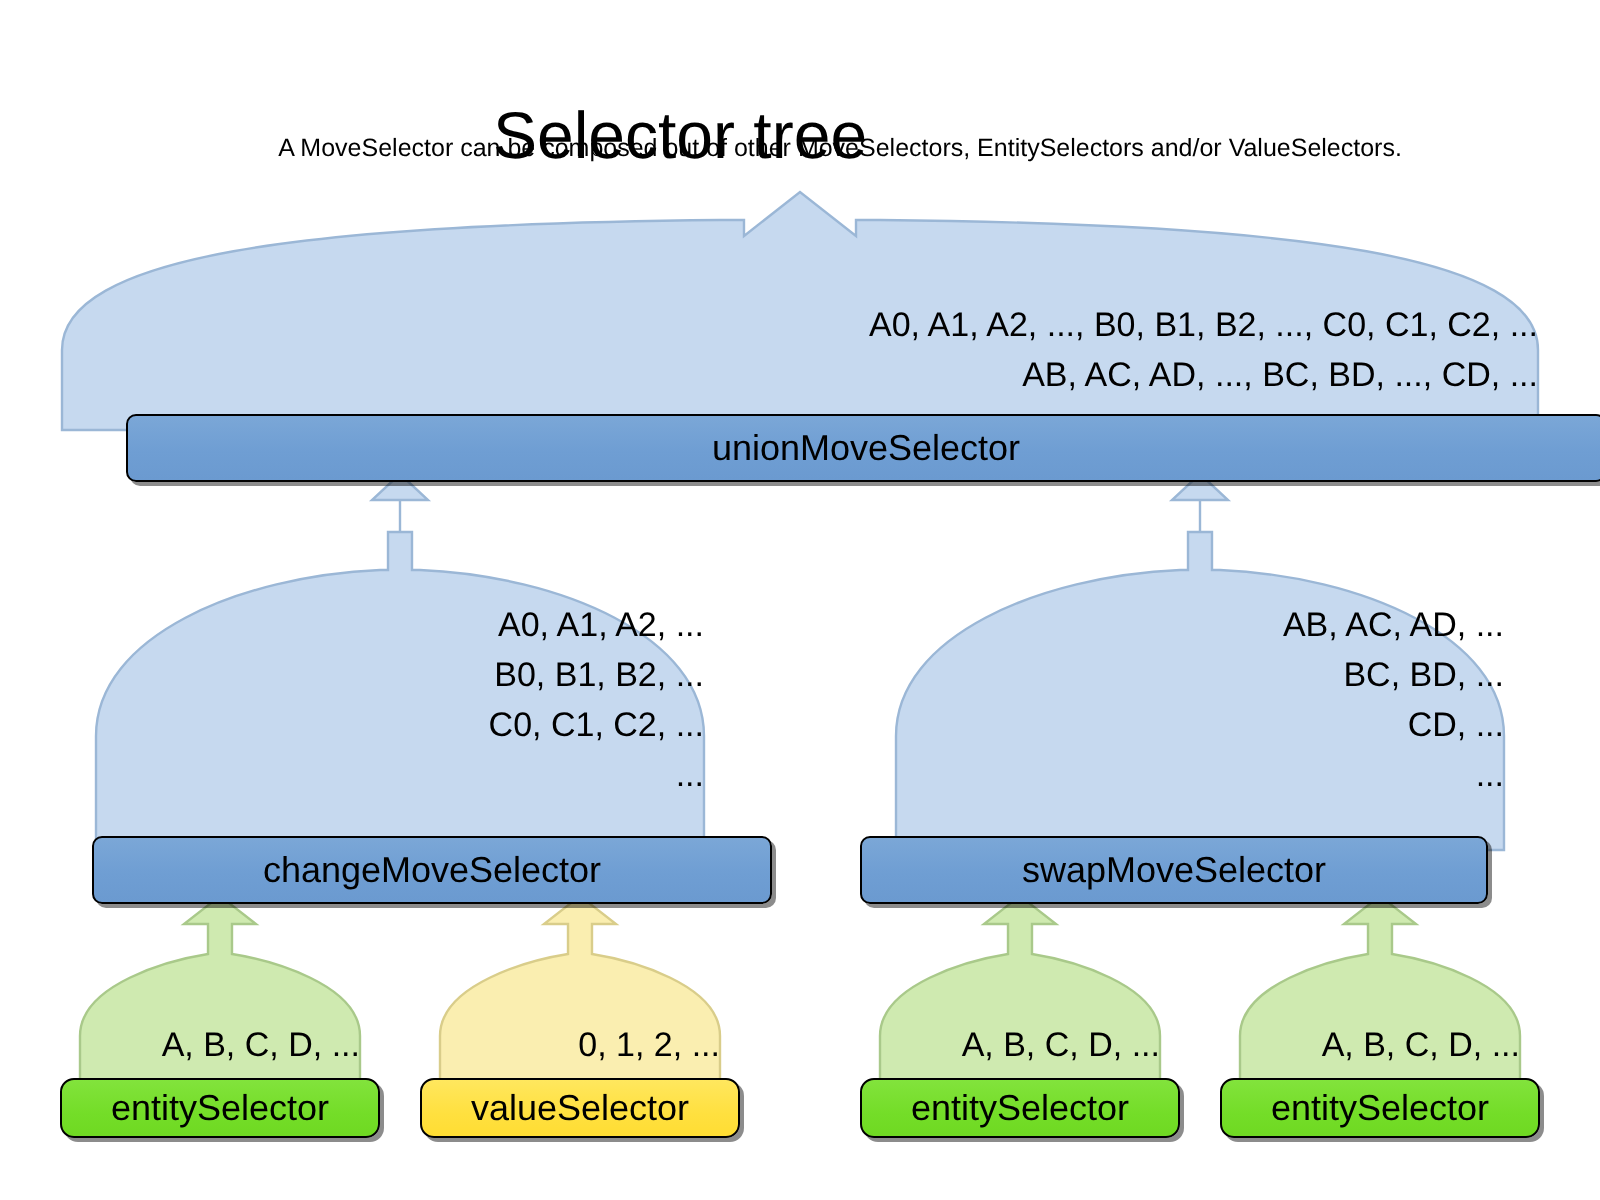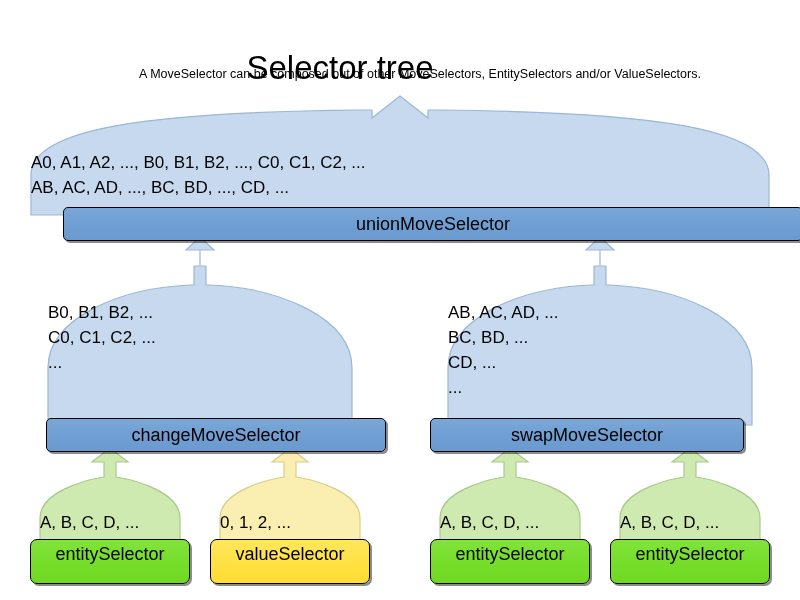--- a/index.html
+++ b/index.html
@@ -62,21 +62,21 @@
 
   
   .node {
     position: absolute;
   }
 
   
   .node-lines {
     position: absolute;
     width: 100%;
-    text-align: left;
+    text-align: right;
     font-size: 17px;
     line-height: 25px;
     color: #000;
     white-space: nowrap;
   }
   .node-lines .line {
     display: block;
   }
 
   
@@ -104,21 +104,21 @@
     box-shadow: 2px 2px 0 rgba(0,0,0,0.45);
   }
   .bar.yellow {
     background: linear-gradient(180deg, #ffe75e 0%, #ffe03f 60%, #ffdd33 100%);
     border-radius: 7px;
     box-shadow: 2px 2px 0 rgba(0,0,0,0.45);
   }
 
   
   .bar.h34 { height: 34px; line-height: 32px; }
-  .bar.h30 { height: 45px; line-height: 28px; text-align: center; }
+  .bar.h30 { height: 30px; line-height: 28px; text-align: center; }
 </style>
 </head>
 <body>
 
 <div id="diagram">
 
   <h1 class="title">Selector tree</h1>
   <div class="subtitle">A MoveSelector can be composed out of other MoveSelectors, EntitySelectors and/or ValueSelectors.</div>
 
   <div class="shape-layer">
@@ -225,20 +225,21 @@
 
   <div class="node" style="left:31px; top:150px; width:738px;">
     <div class="node-lines">
       <span class="line">A0, A1, A2, ..., B0, B1, B2, ..., C0, C1, C2, ...</span>
       <span class="line">AB, AC, AD, ..., BC, BD, ..., CD, ...</span>
     </div>
   </div>
 
   <div class="node" style="left:48px; top:300px; width:304px;">
     <div class="node-lines">
+      <span class="line">A0, A1, A2, ...</span>
       <span class="line">B0, B1, B2, ...</span>
       <span class="line">C0, C1, C2, ...</span>
       <span class="line">...</span>
     </div>
   </div>
 
   <div class="node" style="left:448px; top:300px; width:304px;">
     <div class="node-lines">
       <span class="line">AB, AC, AD, ...</span>
       <span class="line">BC, BD, ...</span>

